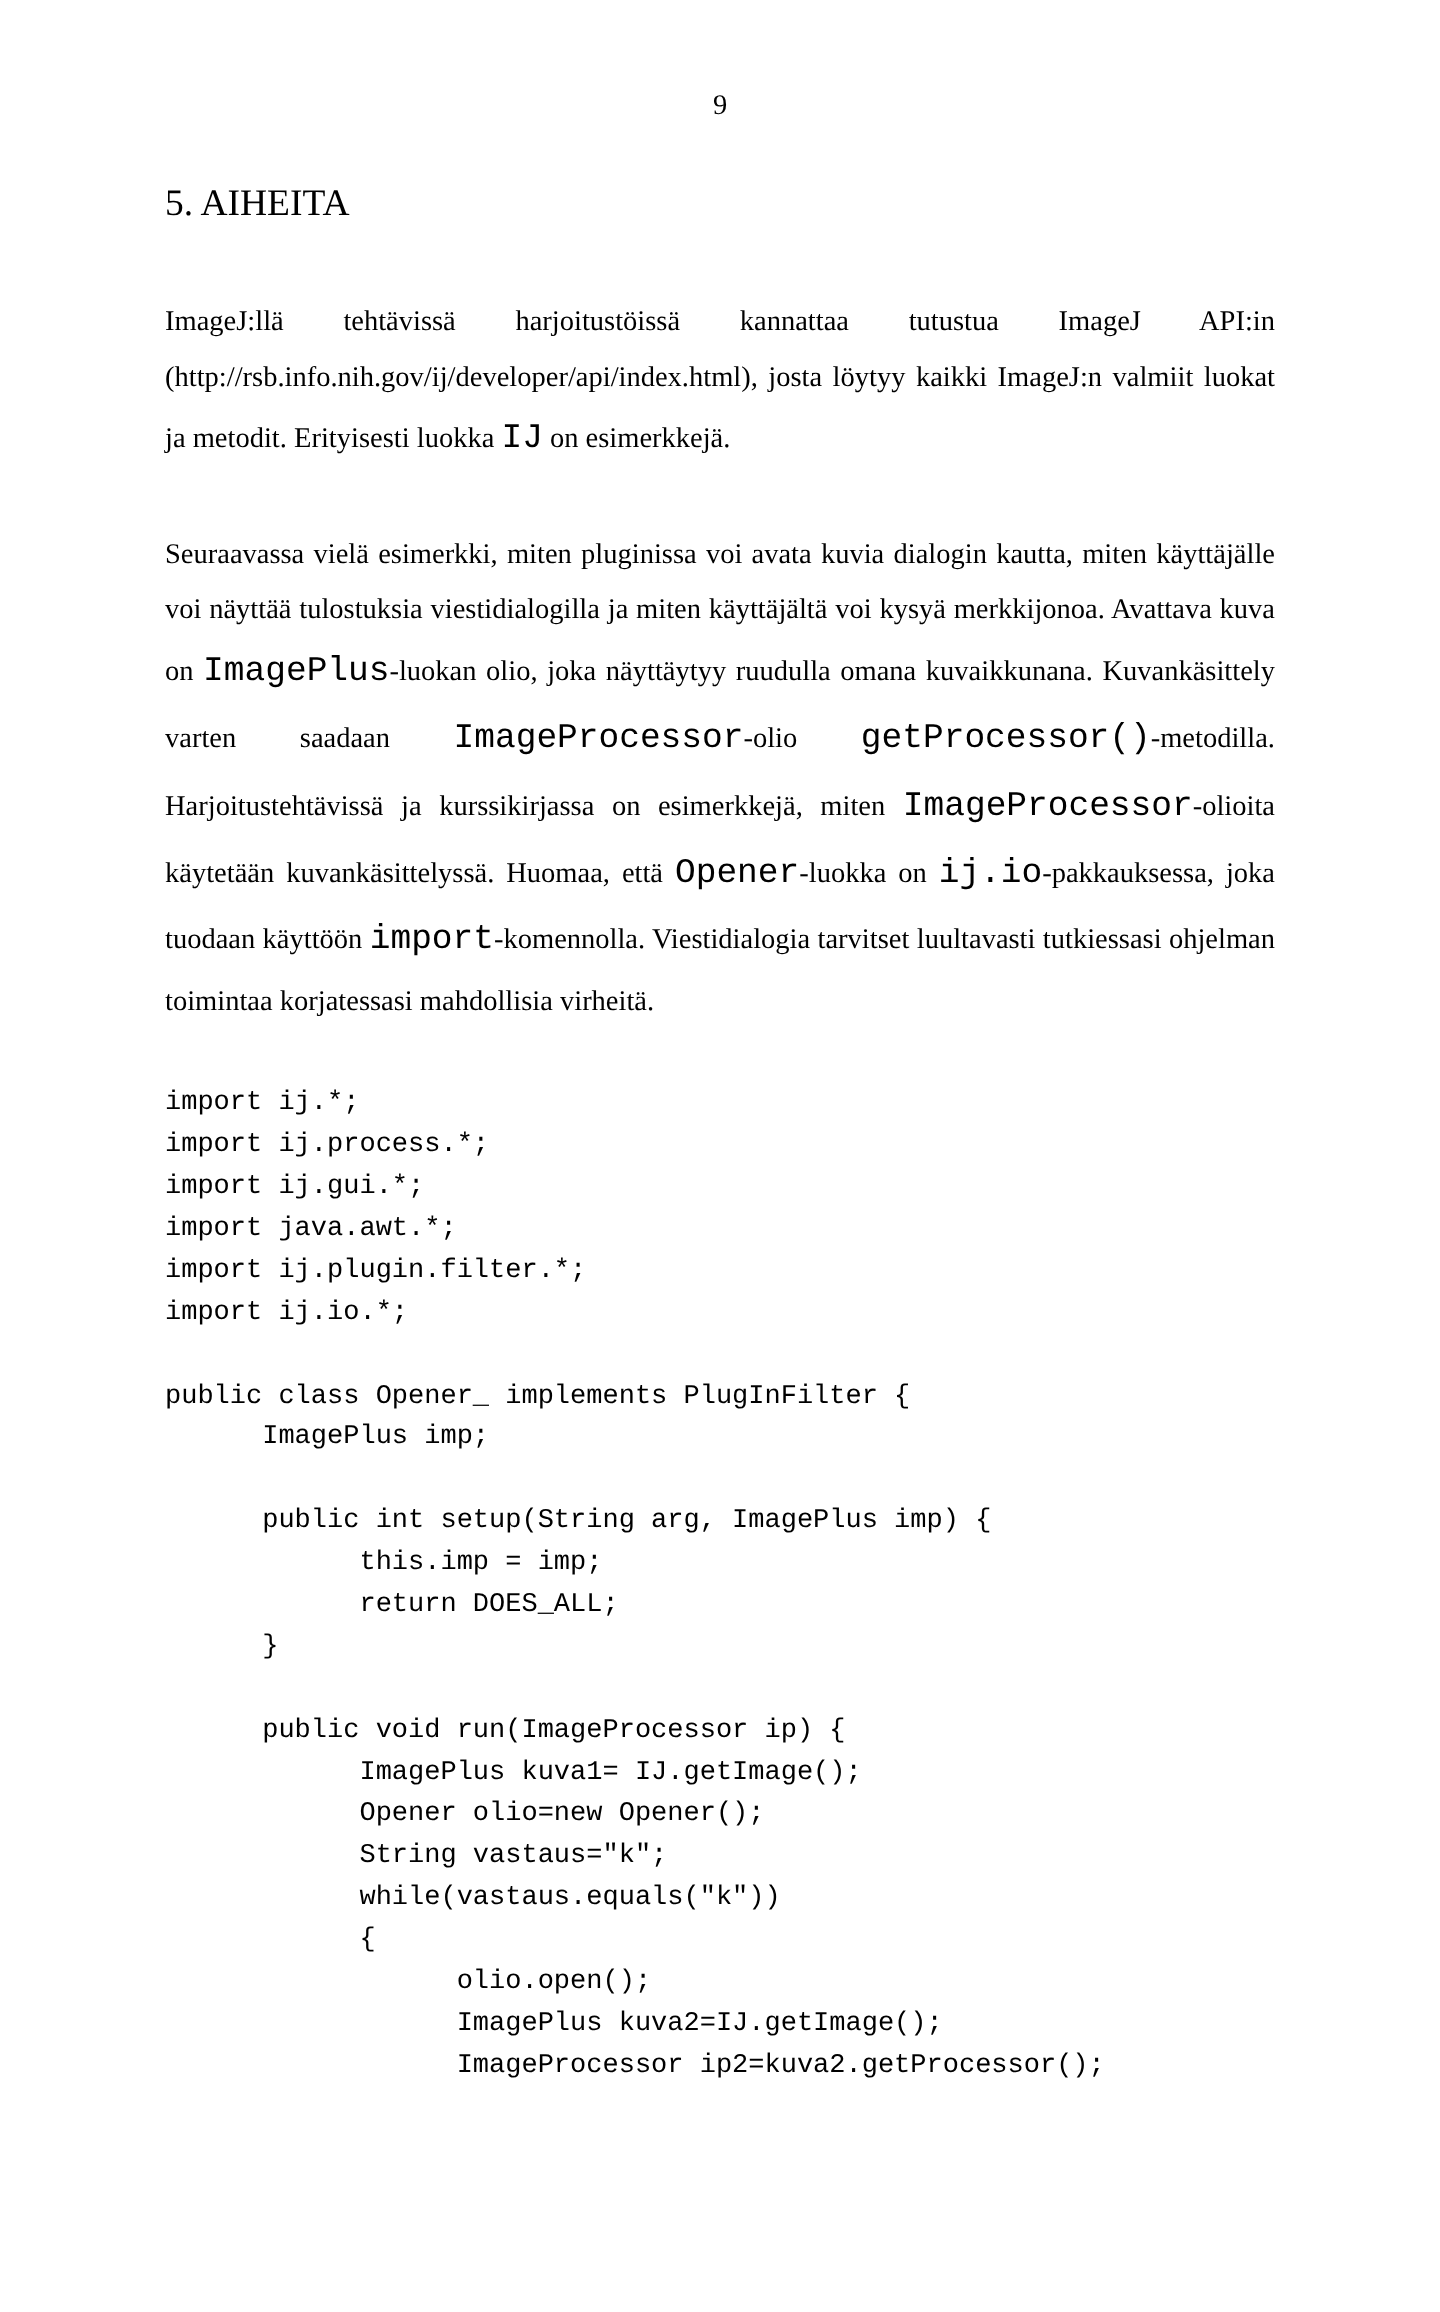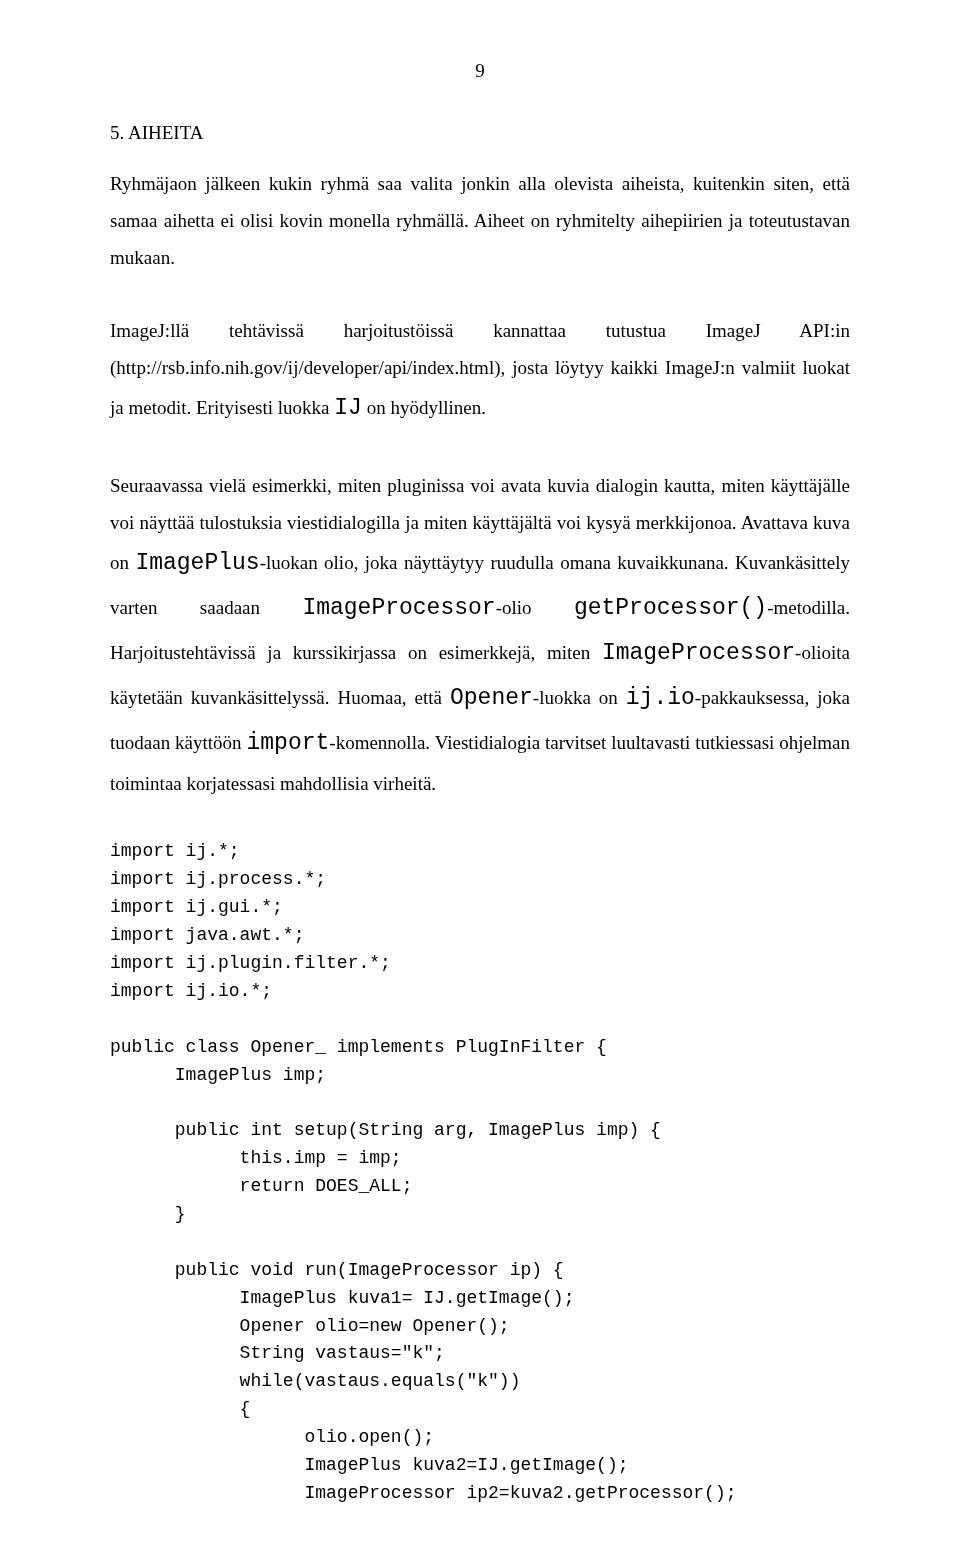--- a/index.html
+++ b/index.html
@@ -14,22 +14,22 @@
     margin: 0 auto;
     padding: 60px 110px 60px 110px;
     box-sizing: border-box;
   }
   .page-number {
     text-align: center;
     font-size: 19px;
     margin-bottom: 40px;
   }
   .heading {
-    font-size: 19px;
-    margin-bottom: 21px;
+    font-size: 25px;
+    margin-bottom: 46px;
   }
   .para {
     font-size: 19px;
     line-height: 1.95;
     text-align: justify;
     margin-bottom: 36px;
   }
   .mono {
     font-family: "Courier New", Courier, monospace;
     font-size: 23px;
@@ -44,26 +44,23 @@
 </style>
 </head>
 <body>
 
 <div class="page">
 
   <div class="page-number">9</div>
 
   <div class="heading">5.   AIHEITA</div>
 
-  <div class="para">
-    <span>Ryhmäjaon jälkeen kukin ryhmä saa valita jonkin alla olevista aiheista, kuitenkin siten, että samaa aihetta ei olisi kovin monella ryhmällä. Aiheet on ryhmitelty aihepiirien ja toteutustavan mukaan.</span>
-  </div>
 
   <div class="para">
-    <span>ImageJ:llä tehtävissä harjoitustöissä kannattaa tutustua ImageJ API:in (http://rsb.info.nih.gov/ij/developer/api/index.html), josta löytyy kaikki ImageJ:n valmiit luokat ja metodit. Erityisesti luokka </span><span class="mono">IJ</span><span> on hyödyllinen.</span>
+    <span>ImageJ:llä tehtävissä harjoitustöissä kannattaa tutustua ImageJ API:in (http://rsb.info.nih.gov/ij/developer/api/index.html), josta löytyy kaikki ImageJ:n valmiit luokat ja metodit. Erityisesti luokka </span><span class="mono">IJ</span><span> on esimerkkejä.</span>
   </div>
 
   <div class="para">
     <span>Seuraavassa vielä esimerkki, miten pluginissa voi avata kuvia dialogin kautta, miten käyttäjälle voi näyttää tulostuksia viestidialogilla ja miten käyttäjältä voi kysyä merkkijonoa. Avattava kuva on </span><span class="mono">ImagePlus</span><span>-luokan olio, joka näyttäytyy ruudulla omana kuvaikkunana. Kuvankäsittely varten saadaan </span><span class="mono">ImageProcessor</span><span>-olio </span><span class="mono">getProcessor()</span><span>-metodilla. Harjoitustehtävissä ja kurssikirjassa on esimerkkejä, miten </span><span class="mono">ImageProcessor</span><span>-olioita käytetään kuvankäsittelyssä.  Huomaa, että </span><span class="mono">Opener</span><span>-luokka on </span><span class="mono">ij.io</span><span>-pakkauksessa, joka tuodaan käyttöön </span><span class="mono">import</span><span>-komennolla. Viestidialogia tarvitset luultavasti tutkiessasi ohjelman toimintaa korjatessasi mahdollisia virheitä.</span>
   </div>
 
   <div class="code-block">import ij.*;
 import ij.process.*;
 import ij.gui.*;
 import java.awt.*;

